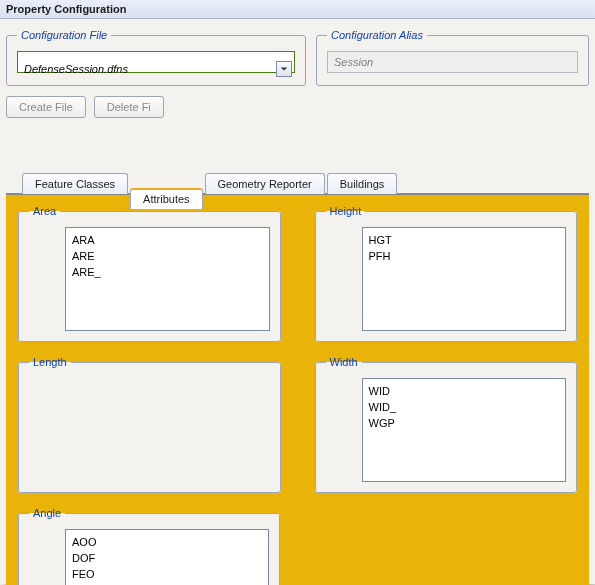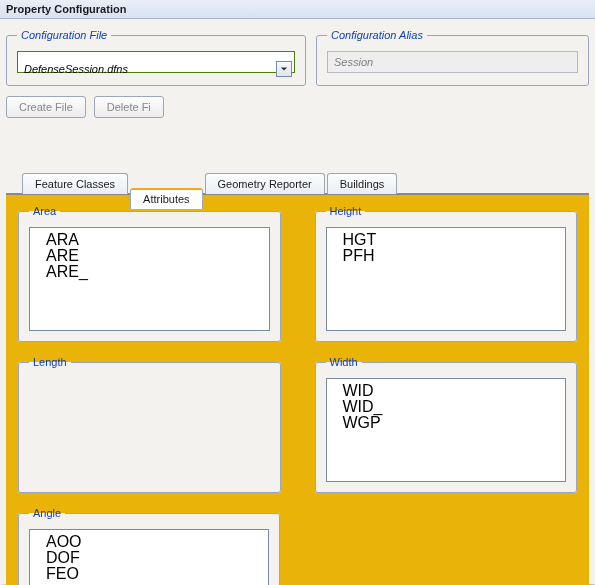--- a/index.html
+++ b/index.html
@@ -66,23 +66,24 @@
     background: #eab308; padding: 10px 10px 0 10px; height: 420px; overflow:hidden;
   }
   .grid { display: grid; grid-template-columns: 1fr 1fr; gap: 14px 30px; }
   fieldset.grp {
     border: 1px solid #9aa6bf; border-radius: 3px;
     padding: 10px; background: #f3f2ef;
   }
   fieldset.grp > legend { color: #0a3fbf; padding: 0 4px; }
   .listbox {
     background: #fff; border: 1px solid #7a8aa6;
-    height: 104px; padding: 4px 16px; overflow: auto;
-    font-size: 16px; line-height: 16px; color: #000;
+    height: 104px; padding: 4px 6px; overflow: auto;
+    font-size: 11px; line-height: 16px; color: #000;
     white-space: pre;
+    margin-left: 36px;
   }
   .grp.half { width: 262px; }
   .shadow { filter: drop-shadow(3px 3px 4px rgba(0,0,0,0.35)); }
 </style>
 </head>
 <body>
 
 <div class="window shadow">
   <div class="titlebar">Property Configuration</div>
   <div class="body">

